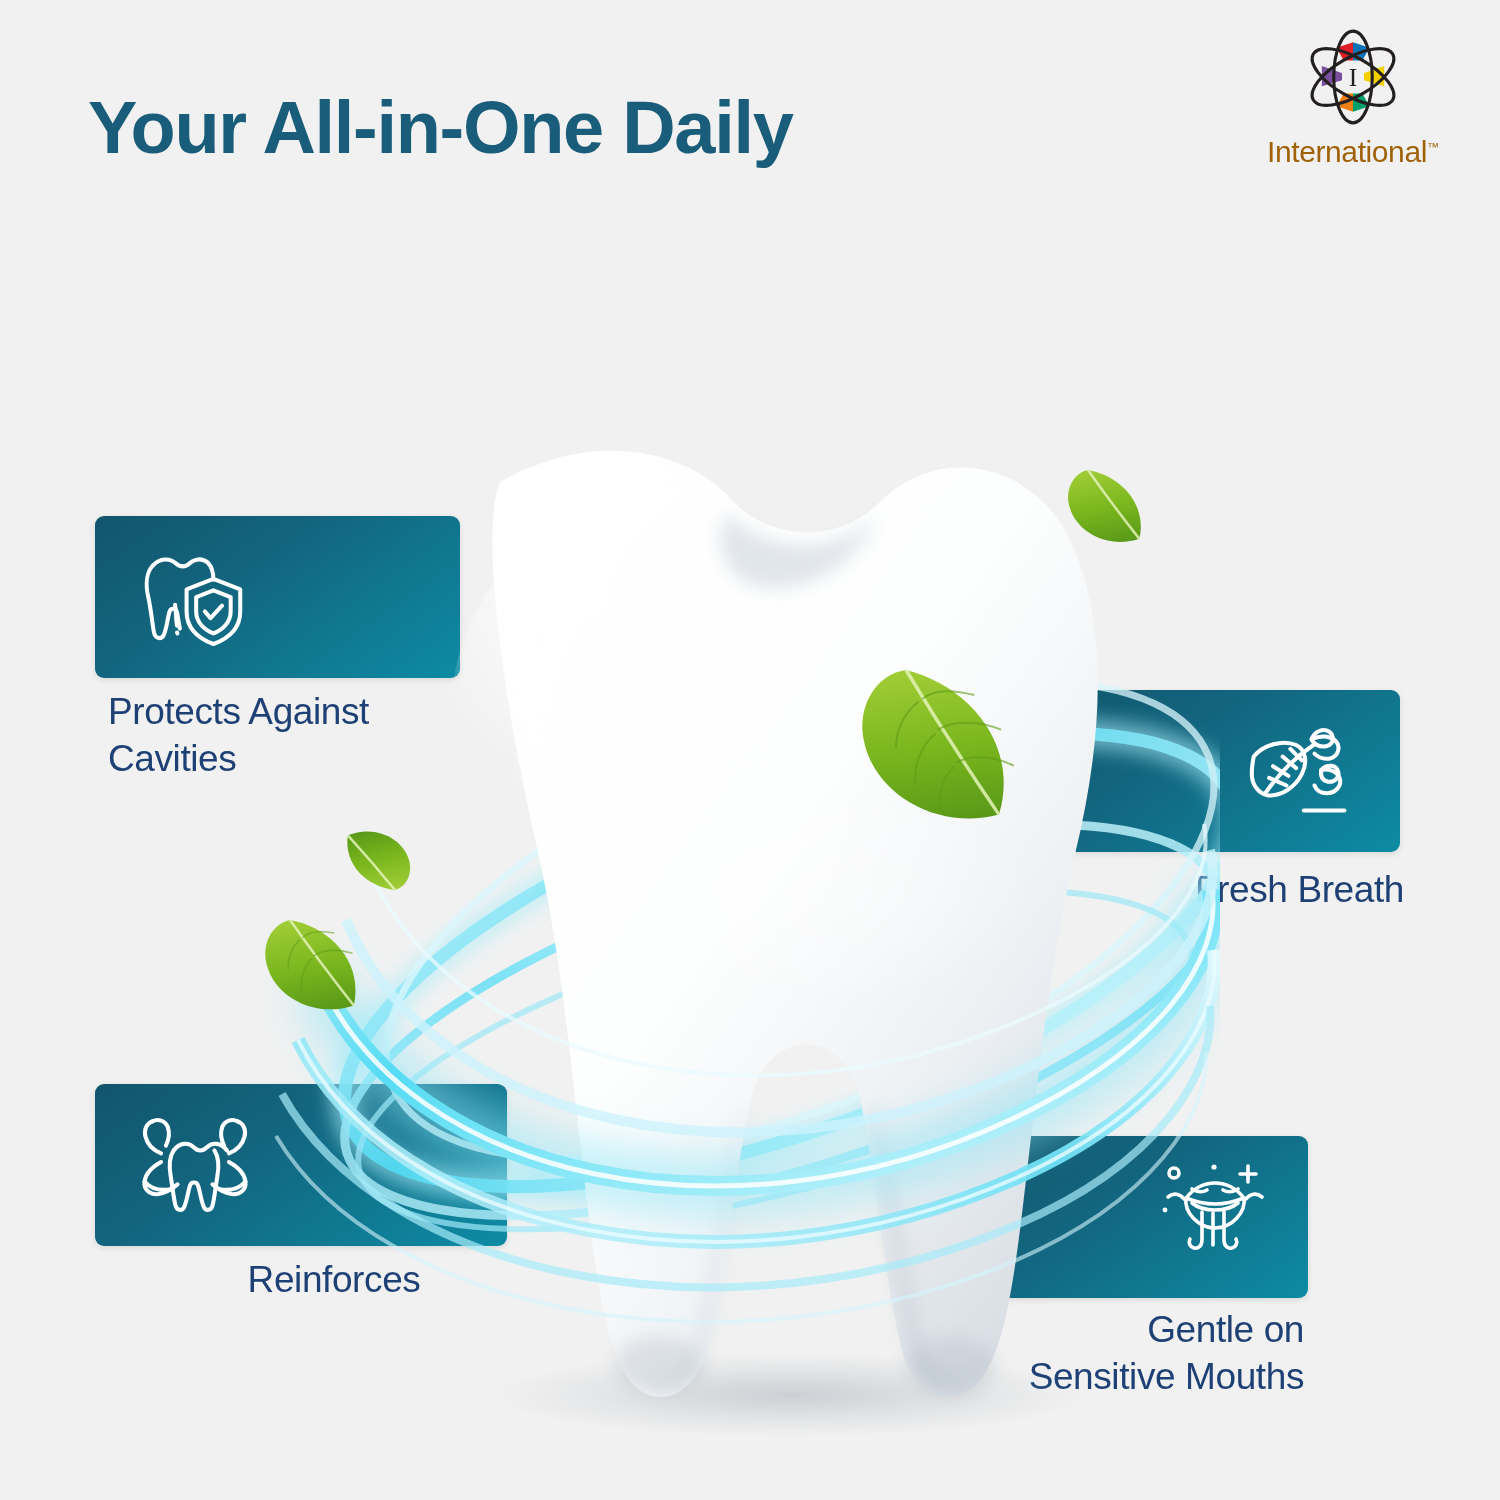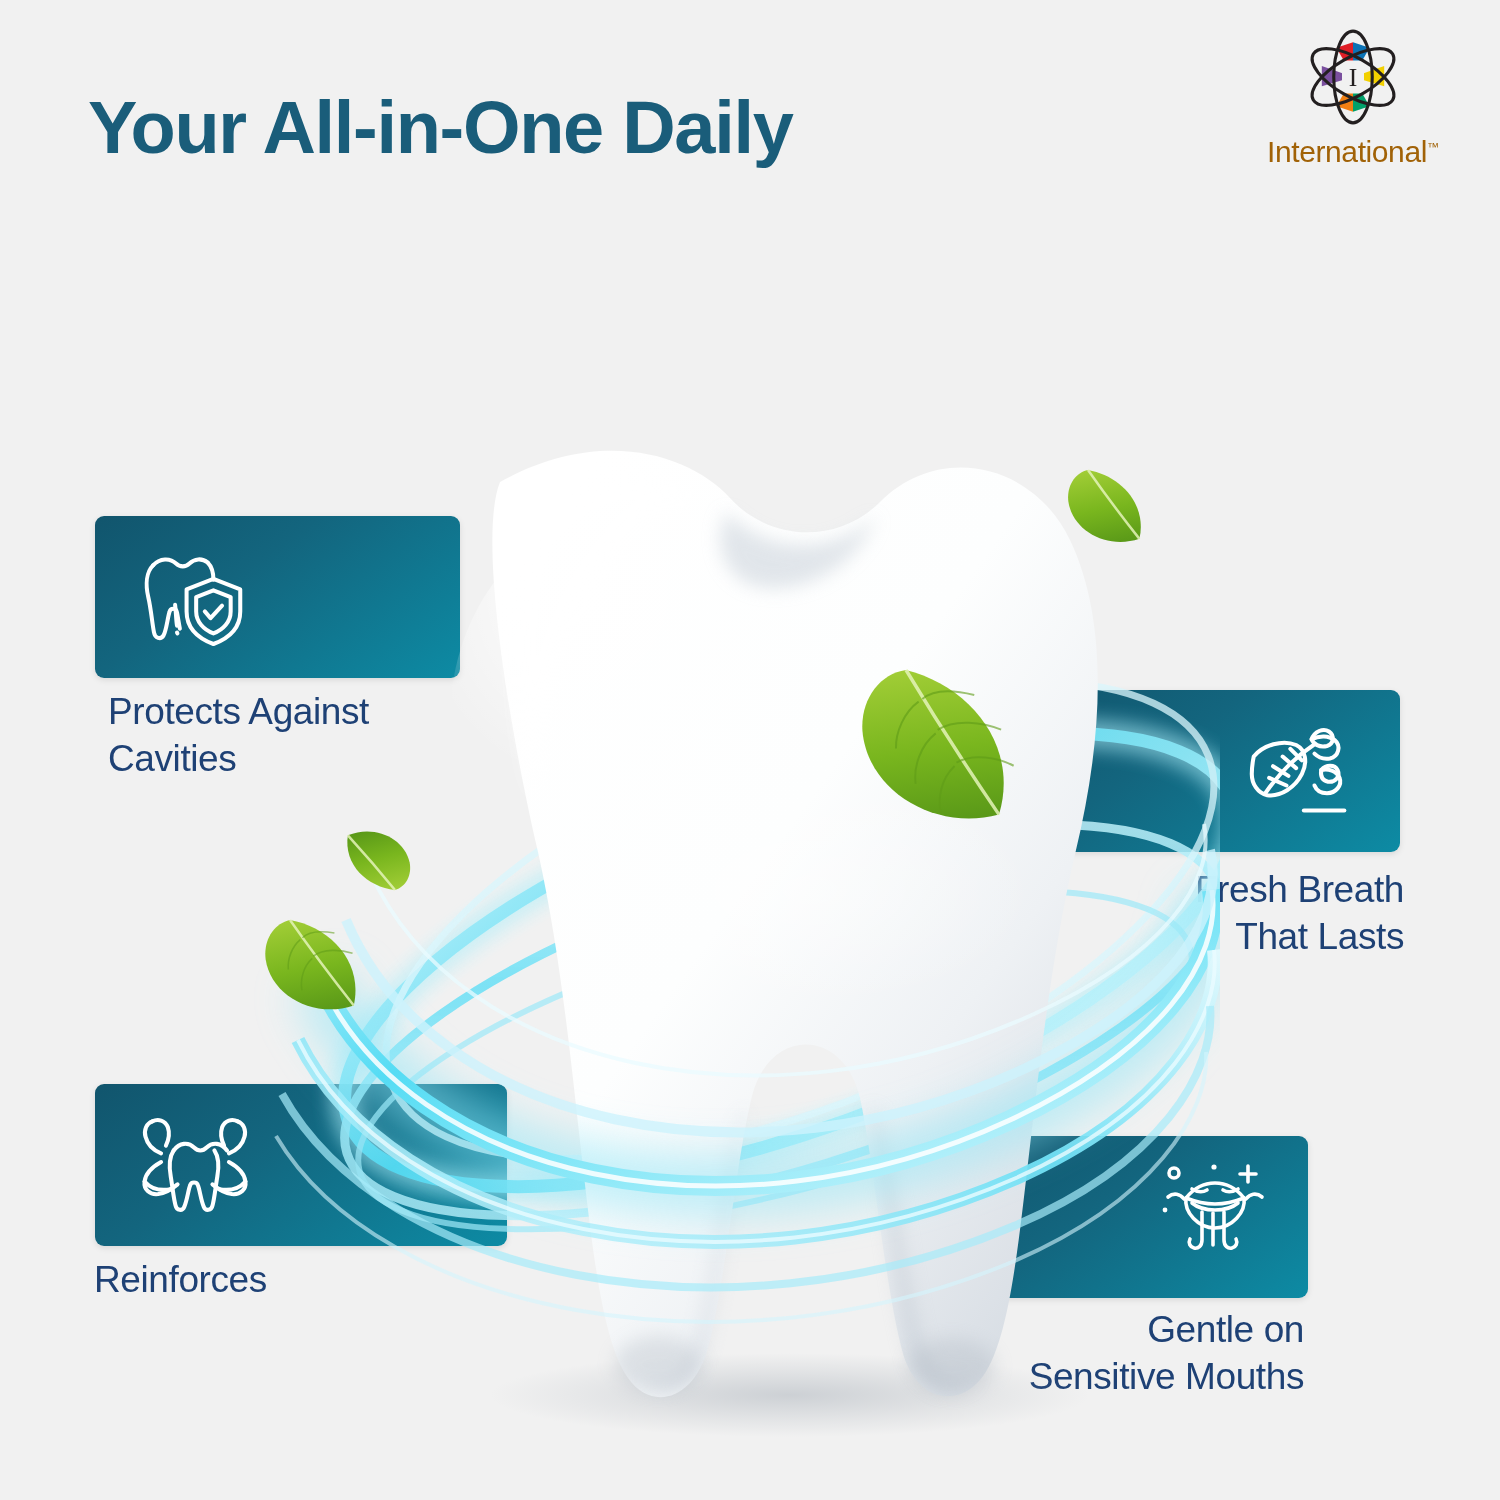--- a/index.html
+++ b/index.html
@@ -58,21 +58,21 @@
   #lab1{ left:108px; top:688px; width:420px; }
 
   
   #box2{ left:1018px; top:690px; width:382px; height:162px; }
   #box2 .ficon{ right:40px; top:28px; width:120px; height:108px; }
   #lab2{ right:96px; top:866px; width:440px; }
 
   
   #box3{ left:95px; top:1084px; width:412px; height:162px; }
   #box3 .ficon{ left:36px; top:24px; width:128px; height:112px; }
-  #lab3{ left:94px; top:1256px; width:480px; }
+  #lab3{ left:94px; top:1256px; width:480px;text-align:center; }
 
   
   #box4{ left:978px; top:1136px; width:330px; height:162px; }
   #box4 .ficon{ right:34px; top:22px; width:118px; height:118px; }
   #lab4{ right:196px; top:1306px; width:520px; }
 </style>
 </head>
 <body>
 
 <div id="stage">
@@ -140,21 +140,20 @@
         <path d="M74 22c3-8 12-12 18-8 6 4 5 13-2 15-8 2-14-2-16-7z"></path>
         <path d="M74 22c8-4 18-4 24 1 7 6 4 17-5 19-6 1-12-1-16-5"></path>
         <path d="M84 54c5-6 14-6 17 0 3 6-2 13-10 12-5-1-8-5-7-12z"></path>
         <path d="M84 54c7-2 16 1 19 8 3 8-4 16-13 16-6 0-11-3-13-8"></path>
         <path d="M66 96h42"></path>
       </svg>
     </span>
   </div>
   <div class="flabel right" id="lab2">
     <div>Fresh Breath</div>
-    <div>That Lasts</div>
   </div>
 
   <div class="fbox" id="box3">
     <span class="ficon">
       <svg viewBox="0 0 132 112" fill="none" stroke="#ffffff" stroke-width="4.2" stroke-linecap="round" stroke-linejoin="round" aria-hidden="true">
 
         <path d="M22 12c-6 2-9 9-7 16 2 8 8 14 16 17"></path>
         <path d="M22 12c6-3 13-1 16 6 2 6 1 13-2 19"></path>
         <path d="M31 54c-9 5-16 12-17 20-1 8 5 14 14 13 7-1 14-5 20-10"></path>
         <path d="M14 74c6 7 16 10 27 8"></path>

